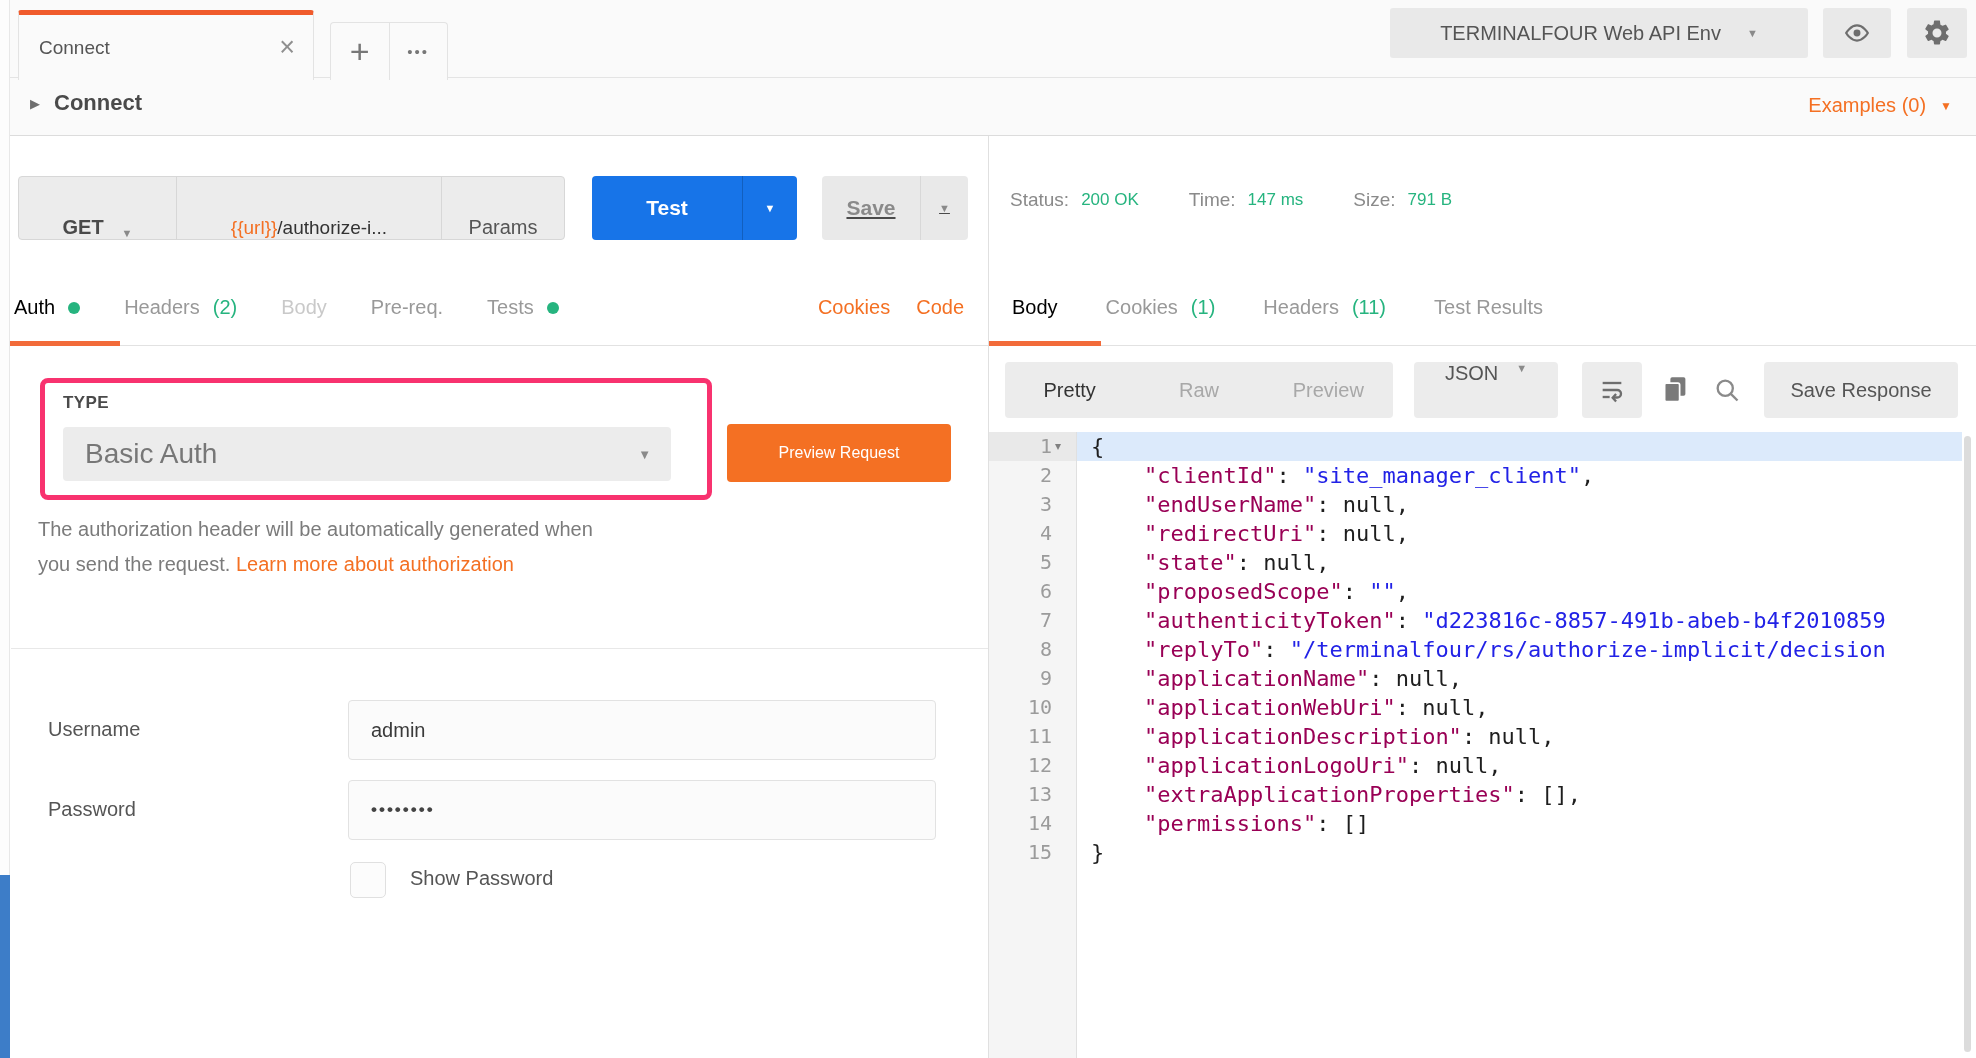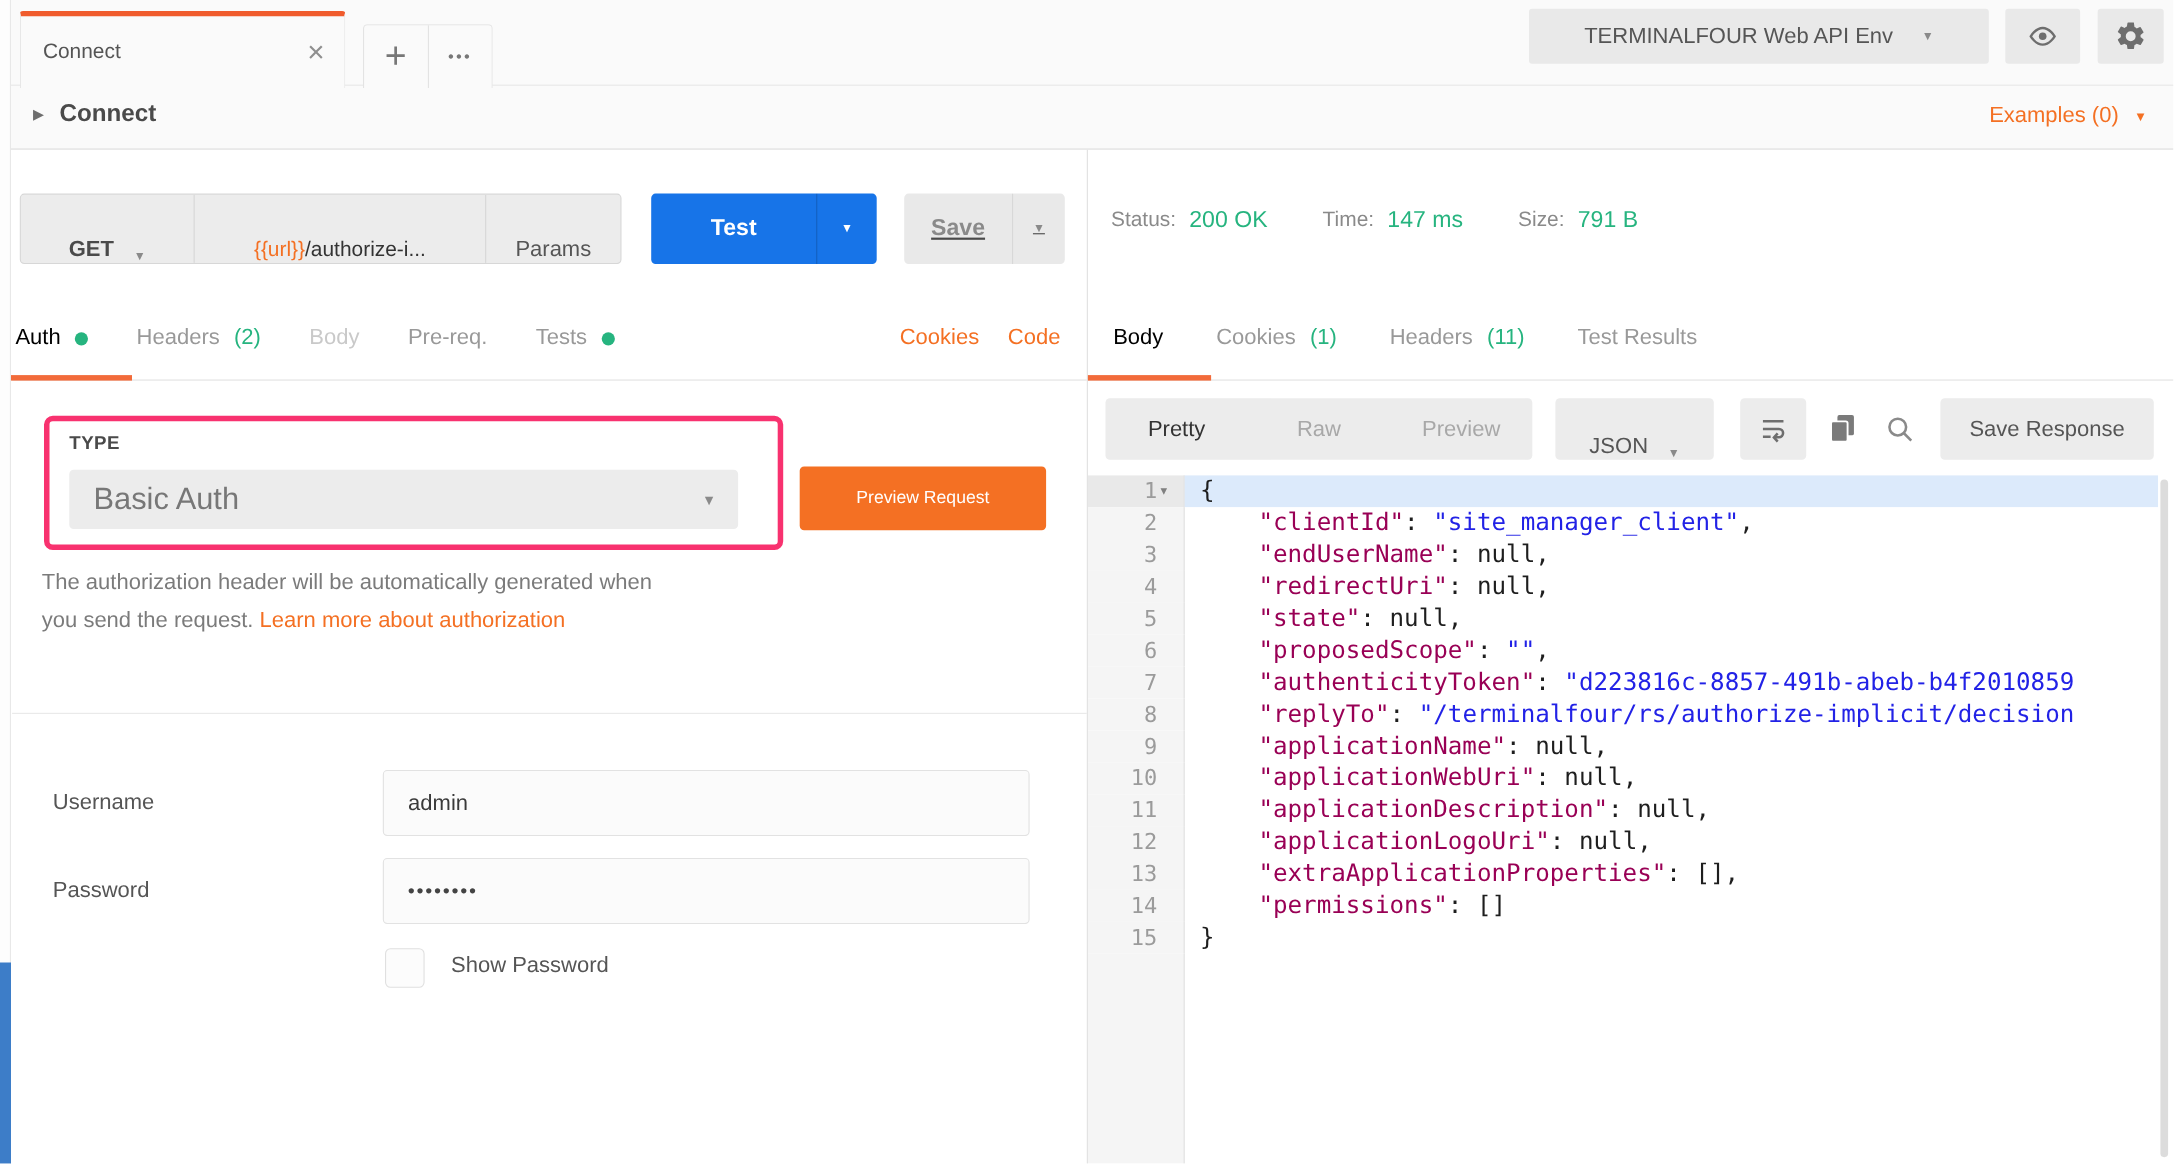--- a/index.html
+++ b/index.html
@@ -89,29 +89,29 @@
   .form-label { position:absolute; left:37px; font-size:20px; color:#555; }
   .input-box { position:absolute; left:337px; width:588px; height:60px; background:#fbfbfb; border:1px solid #e2e2e2; border-radius:4px;
                display:flex; align-items:center; padding-left:22px; font-size:20px; color:#3a3a3a; }
   .pwd { font-size:17px; letter-spacing:2px; font-weight:700; color:#444; }
   .checkbox { position:absolute; left:339px; top:726px; width:36px; height:36px; background:#fcfcfc; border:1px solid #e0e0e0; border-radius:5px; }
   .checkbox-label { position:absolute; left:399px; top:731px; font-size:20px; color:#555; }
 
   
   .status-row { position:absolute; left:21px; top:44px; height:40px; display:flex; align-items:center; gap:12px; }
   .status-row .lab { font-size:19px; color:#8a8a8a; }
-  .status-row .val { font-size:21px; color:#26b47f; }
+  .status-row .val { font-size:17px; color:#26b47f; }
   .status-row .gap { width:26px; }
 
   .resp-toolbar { position:absolute; left:0; top:226px; width:100%; height:56px; }
   .views-seg { position:absolute; left:16px; top:0; width:388px; height:56px; background:#ececec; border-radius:4px; display:flex; align-items:center; }
   .views-seg .view { flex:1; text-align:center; font-size:20px; color:#a8a8a8; }
   .views-seg .view.active { color:#333; }
   .lang-select { position:absolute; left:425px; top:0; width:144px; height:56px; background:#ececec; border-radius:4px;
-                 display:flex; align-items:flex-end; justify-content:center; gap:18px; font-size:20px; color:#555; }
+                 display:flex; align-items:flex-start; justify-content:center; gap:18px; font-size:20px; color:#555; }
   .wrap-btn { position:absolute; left:593px; top:0; width:60px; height:56px; background:#ececec; border-radius:4px; display:flex; align-items:center; justify-content:center; }
   .plain-icon { position:absolute; top:0; height:56px; display:flex; align-items:center; justify-content:center; }
   .copy-ic { left:664px; width:44px; }
   .search-ic { left:718px; width:40px; }
   .save-resp { position:absolute; left:775px; top:0; width:194px; height:56px; background:#ececec; border-radius:4px;
                display:flex; align-items:center; justify-content:center; font-size:20px; color:#555; }
 
   
   .code-editor { position:absolute; left:0; top:296px; width:973px; height:626px; display:flex; flex-direction:column; overflow:hidden;
                  font-family:"DejaVu Sans Mono", monospace; }

